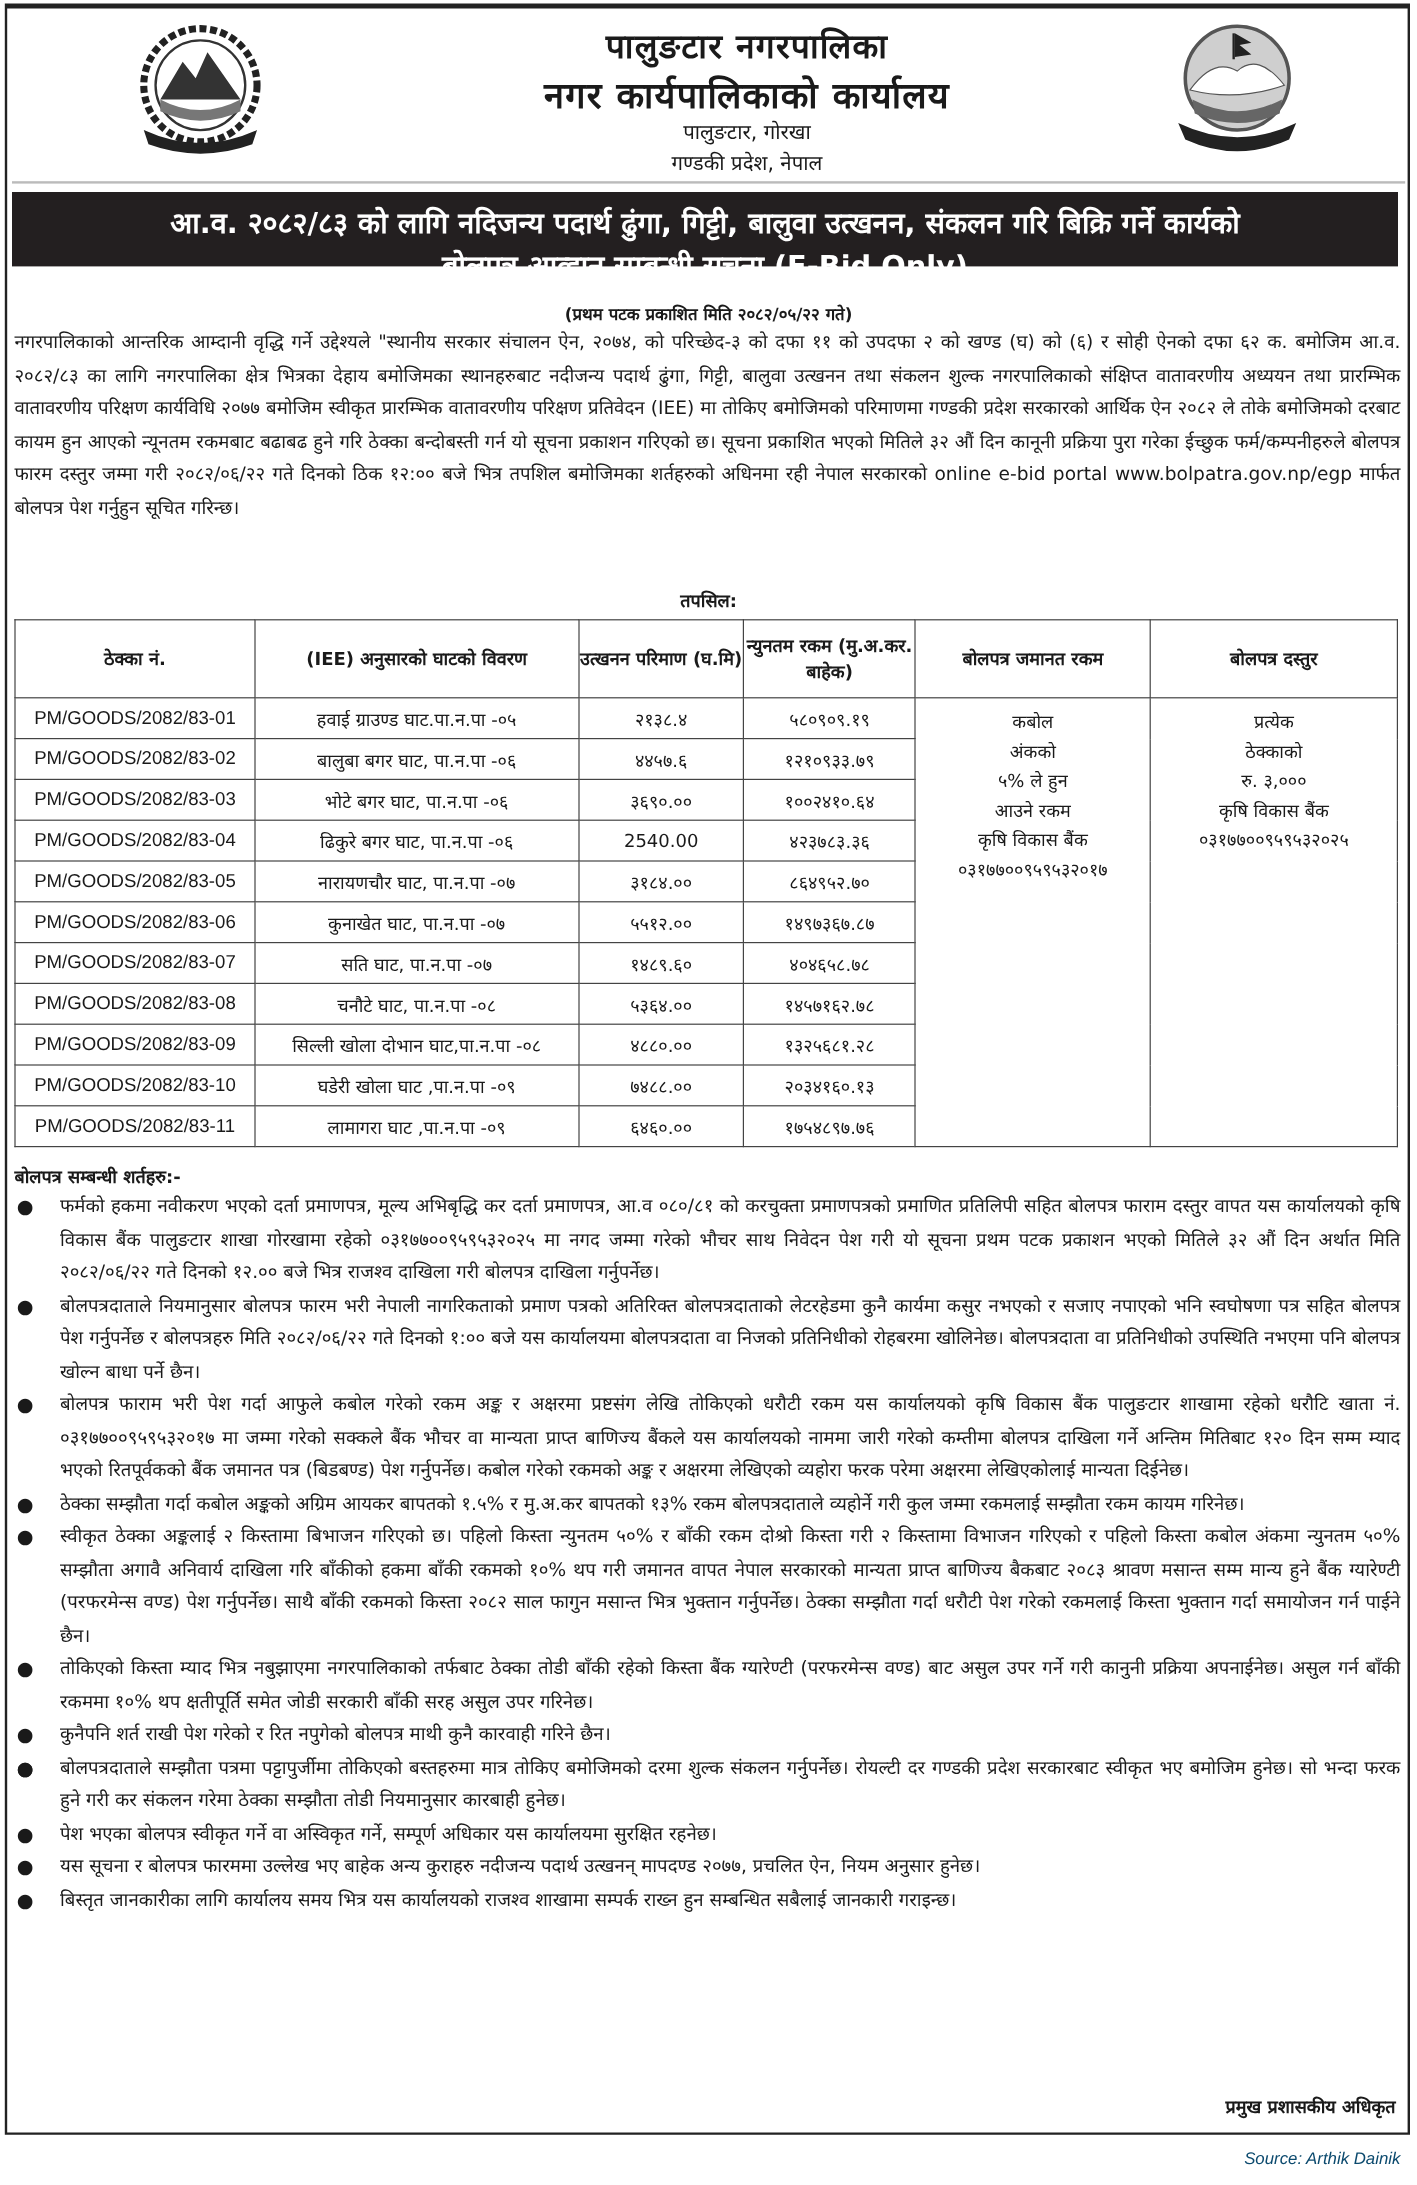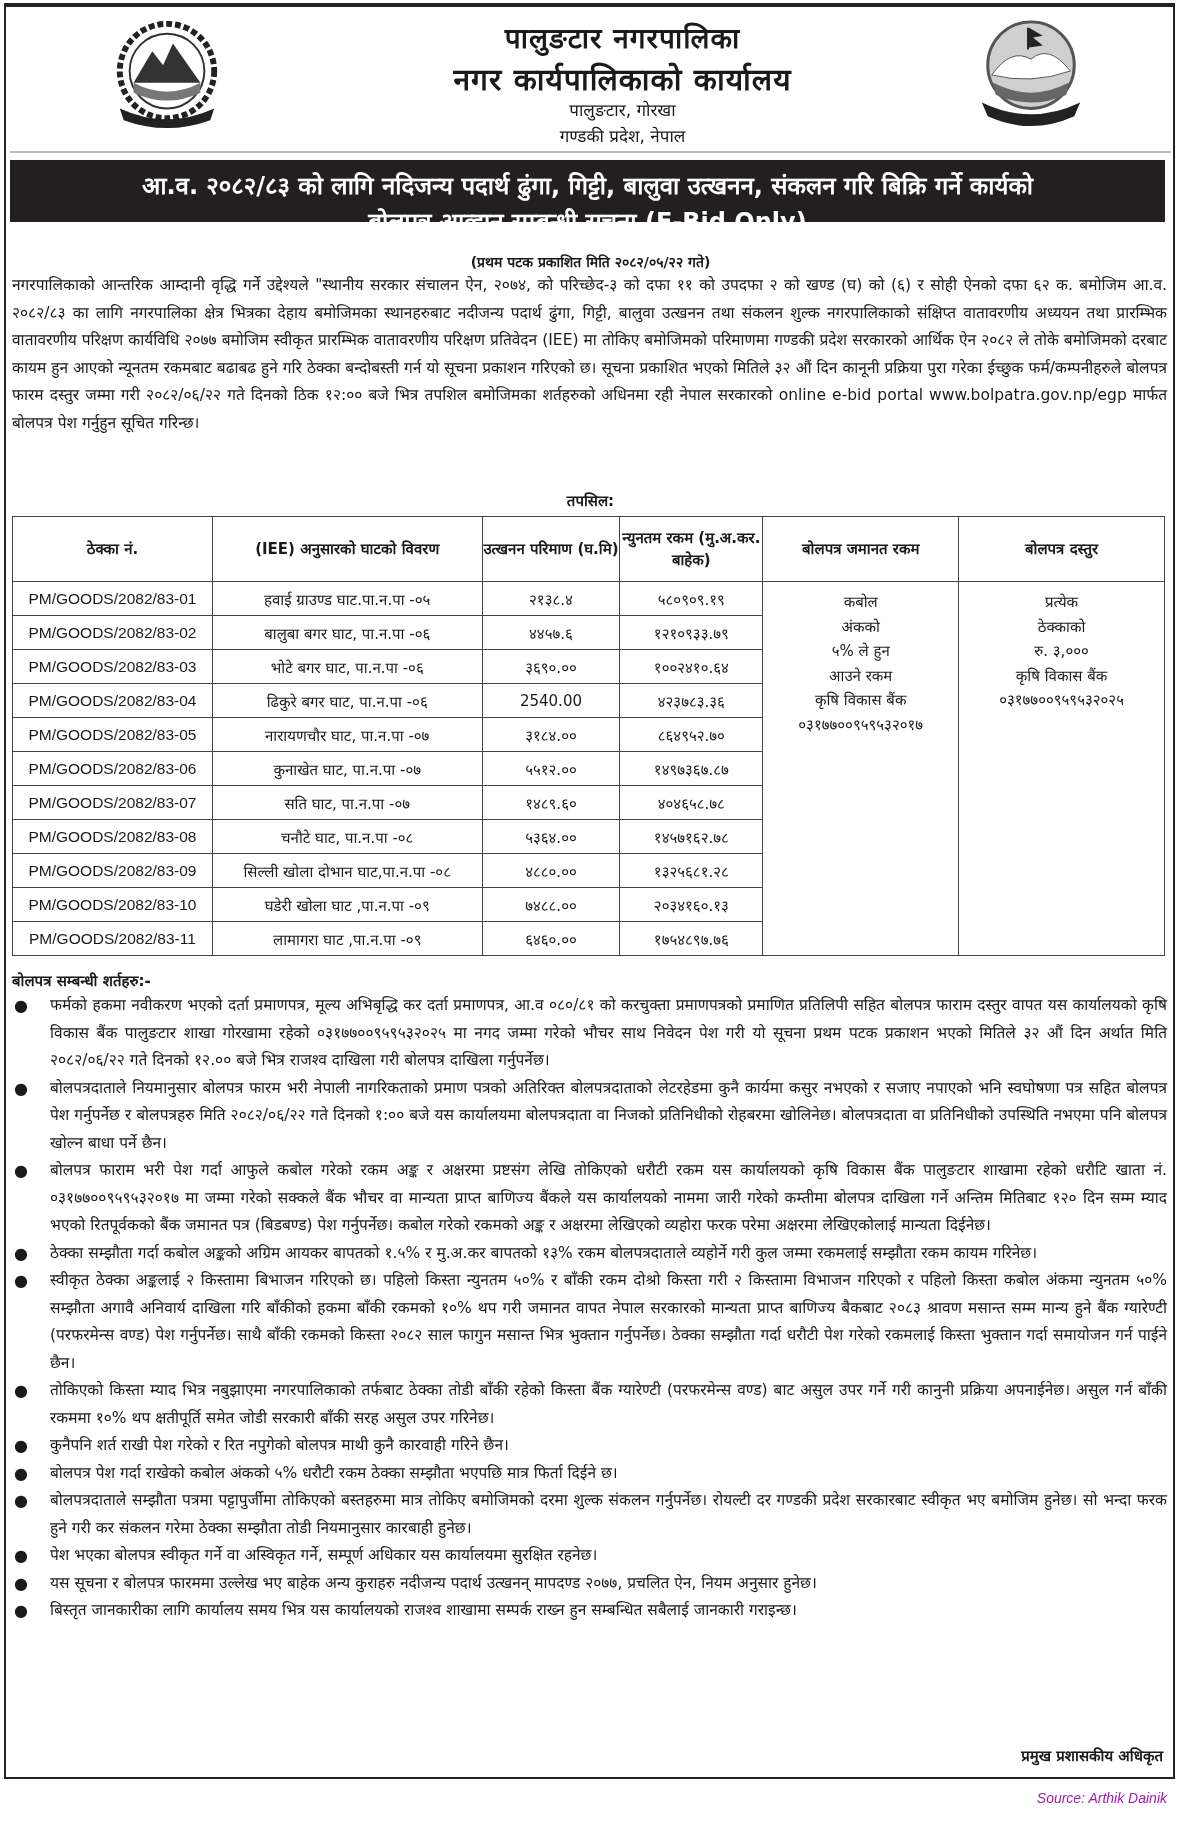--- a/index.html
+++ b/index.html
@@ -25,21 +25,21 @@
   table.bids th, table.bids td { border:1.5px solid #444; text-align:center; padding:0; }
   table.bids th { height:64px; font-weight:bold; font-size:15px; line-height:22px; }
   table.bids td { height:33px; }
   table.bids td.id { font-family:"Liberation Sans", sans-serif; font-size:15.5px; }
   table.bids td.merged { vertical-align:top; padding-top:8px; line-height:24.5px; font-size:15px; }
   .cond-title { position:absolute; left:12px; top:970px; font-size:15px; font-weight:bold; }
   .conds { position:absolute; left:12px; width:1155px; top:992px; margin:0; padding:0; list-style:none; font-size:15.5px; line-height:27.5px; }
   .conds li { position:relative; padding-left:38px; text-align:justify; text-align-last:left; }
   .conds li .bullet { position:absolute; left:2px; top:0; font-size:16px; }
   .signature { position:absolute; right:18px; top:1745px; font-size:15px; font-weight:bold; }
-  .source { position:absolute; right:14px; top:1790px; font-size:14px; font-style:italic; font-family:"Liberation Sans", sans-serif; color:#a21caf; }
+  .source { position:absolute; right:14px; top:1790px; font-size:14px; font-style:italic; font-family:"Liberation Sans", sans-serif; color:#0c4a6e; }
 </style>
 </head>
 <body>
 
 <div class="frame"></div>
 
 <div class="header">
   <svg class="logo logo-left" viewBox="0 0 120 120">
     <circle cx="60" cy="58" r="48" fill="none" stroke="#222" stroke-width="6" stroke-dasharray="6 3"></circle>
     <circle cx="60" cy="58" r="38" fill="#fff" stroke="#333" stroke-width="2"></circle>
@@ -181,21 +181,21 @@
 <div class="cond-title">बोलपत्र सम्बन्धी शर्तहरु:-</div>
 
 <ul class="conds">
   <li><span class="bullet">●</span><span>फर्मको हकमा नवीकरण भएको दर्ता प्रमाणपत्र, मूल्य अभिबृद्धि कर दर्ता प्रमाणपत्र, आ.व ०८०/८१ को करचुक्ता प्रमाणपत्रको प्रमाणित प्रतिलिपी सहित बोलपत्र फाराम दस्तुर वापत यस कार्यालयको कृषि विकास बैंक पालुङटार शाखा गोरखामा रहेको ०३१७७००९५९५३२०२५ मा नगद जम्मा गरेको भौचर साथ निवेदन पेश गरी यो सूचना प्रथम पटक प्रकाशन भएको मितिले ३२ औं दिन अर्थात मिति २०८२/०६/२२ गते दिनको १२.०० बजे भित्र राजश्व दाखिला गरी बोलपत्र दाखिला गर्नुपर्नेछ।</span></li>
   <li><span class="bullet">●</span><span>बोलपत्रदाताले नियमानुसार बोलपत्र फारम भरी नेपाली नागरिकताको प्रमाण पत्रको अतिरिक्त बोलपत्रदाताको लेटरहेडमा कुनै कार्यमा कसुर नभएको र सजाए नपाएको भनि स्वघोषणा पत्र सहित बोलपत्र पेश गर्नुपर्नेछ र बोलपत्रहरु मिति २०८२/०६/२२ गते दिनको १:०० बजे यस कार्यालयमा बोलपत्रदाता वा निजको प्रतिनिधीको रोहबरमा खोलिनेछ। बोलपत्रदाता वा प्रतिनिधीको उपस्थिति नभएमा पनि बोलपत्र खोल्न बाधा पर्ने छैन।</span></li>
   <li><span class="bullet">●</span><span>बोलपत्र फाराम भरी पेश गर्दा आफुले कबोल गरेको रकम अङ्क र अक्षरमा प्रष्टसंग लेखि तोकिएको धरौटी रकम यस कार्यालयको कृषि विकास बैंक पालुङटार शाखामा रहेको धरौटि खाता नं. ०३१७७००९५९५३२०१७ मा जम्मा गरेको सक्कले बैंक भौचर वा मान्यता प्राप्त बाणिज्य बैंकले यस कार्यालयको नाममा जारी गरेको कम्तीमा बोलपत्र दाखिला गर्ने अन्तिम मितिबाट १२० दिन सम्म म्याद भएको रितपूर्वकको बैंक जमानत पत्र (बिडबण्ड) पेश गर्नुपर्नेछ। कबोल गरेको रकमको अङ्क र अक्षरमा लेखिएको व्यहोरा फरक परेमा अक्षरमा लेखिएकोलाई मान्यता दिईनेछ।</span></li>
   <li><span class="bullet">●</span><span>ठेक्का सम्झौता गर्दा कबोल अङ्कको अग्रिम आयकर बापतको १.५% र मु.अ.कर बापतको १३% रकम बोलपत्रदाताले व्यहोर्ने गरी कुल जम्मा रकमलाई सम्झौता रकम कायम गरिनेछ।</span></li>
   <li><span class="bullet">●</span><span>स्वीकृत ठेक्का अङ्कलाई २ किस्तामा बिभाजन गरिएको छ। पहिलो किस्ता न्युनतम ५०% र बाँकी रकम दोश्रो किस्ता गरी २ किस्तामा विभाजन गरिएको र पहिलो किस्ता कबोल अंकमा न्युनतम ५०% सम्झौता अगावै अनिवार्य दाखिला गरि बाँकीको हकमा बाँकी रकमको १०% थप गरी जमानत वापत नेपाल सरकारको मान्यता प्राप्त बाणिज्य बैकबाट २०८३ श्रावण मसान्त सम्म मान्य हुने बैंक ग्यारेण्टी (परफरमेन्स वण्ड) पेश गर्नुपर्नेछ। साथै बाँकी रकमको किस्ता २०८२ साल फागुन मसान्त भित्र भुक्तान गर्नुपर्नेछ। ठेक्का सम्झौता गर्दा धरौटी पेश गरेको रकमलाई किस्ता भुक्तान गर्दा समायोजन गर्न पाईने छैन।</span></li>
   <li><span class="bullet">●</span><span>तोकिएको किस्ता म्याद भित्र नबुझाएमा नगरपालिकाको तर्फबाट ठेक्का तोडी बाँकी रहेको किस्ता बैंक ग्यारेण्टी (परफरमेन्स वण्ड) बाट असुल उपर गर्ने गरी कानुनी प्रक्रिया अपनाईनेछ। असुल गर्न बाँकी रकममा १०% थप क्षतीपूर्ति समेत जोडी सरकारी बाँकी सरह असुल उपर गरिनेछ।</span></li>
   <li><span class="bullet">●</span><span>कुनैपनि शर्त राखी पेश गरेको र रित नपुगेको बोलपत्र माथी कुनै कारवाही गरिने छैन।</span></li>
-  <li><span class="bullet">●</span><span>बोलपत्र पेश गर्दा राखेको कबोल अंकको ५% धरौटी रकम ठेक्का सम्झौता भएपछि मात्र फिर्ता दिईने छ।</span></li>
+  <li><span class="bullet">●</span></li>
   <li><span class="bullet">●</span><span>बोलपत्रदाताले सम्झौता पत्रमा पट्टापुर्जीमा तोकिएको बस्तहरुमा मात्र तोकिए बमोजिमको दरमा शुल्क संकलन गर्नुपर्नेछ। रोयल्टी दर गण्डकी प्रदेश सरकारबाट स्वीकृत भए बमोजिम हुनेछ। सो भन्दा फरक हुने गरी कर संकलन गरेमा ठेक्का सम्झौता तोडी नियमानुसार कारबाही हुनेछ।</span></li>
   <li><span class="bullet">●</span><span>पेश भएका बोलपत्र स्वीकृत गर्ने वा अस्विकृत गर्ने, सम्पूर्ण अधिकार यस कार्यालयमा सुरक्षित रहनेछ।</span></li>
   <li><span class="bullet">●</span><span>यस सूचना र बोलपत्र फारममा उल्लेख भए बाहेक अन्य कुराहरु नदीजन्य पदार्थ उत्खनन् मापदण्ड २०७७, प्रचलित ऐन, नियम अनुसार हुनेछ।</span></li>
   <li><span class="bullet">●</span><span>बिस्तृत जानकारीका लागि कार्यालय समय भित्र यस कार्यालयको राजश्व शाखामा सम्पर्क राख्न हुन सम्बन्धित सबैलाई जानकारी गराइन्छ।</span></li>
 </ul>
 
 <div class="signature">प्रमुख प्रशासकीय अधिकृत</div>
 <div class="source">Source: Arthik Dainik</div>
 
 </body></html>

